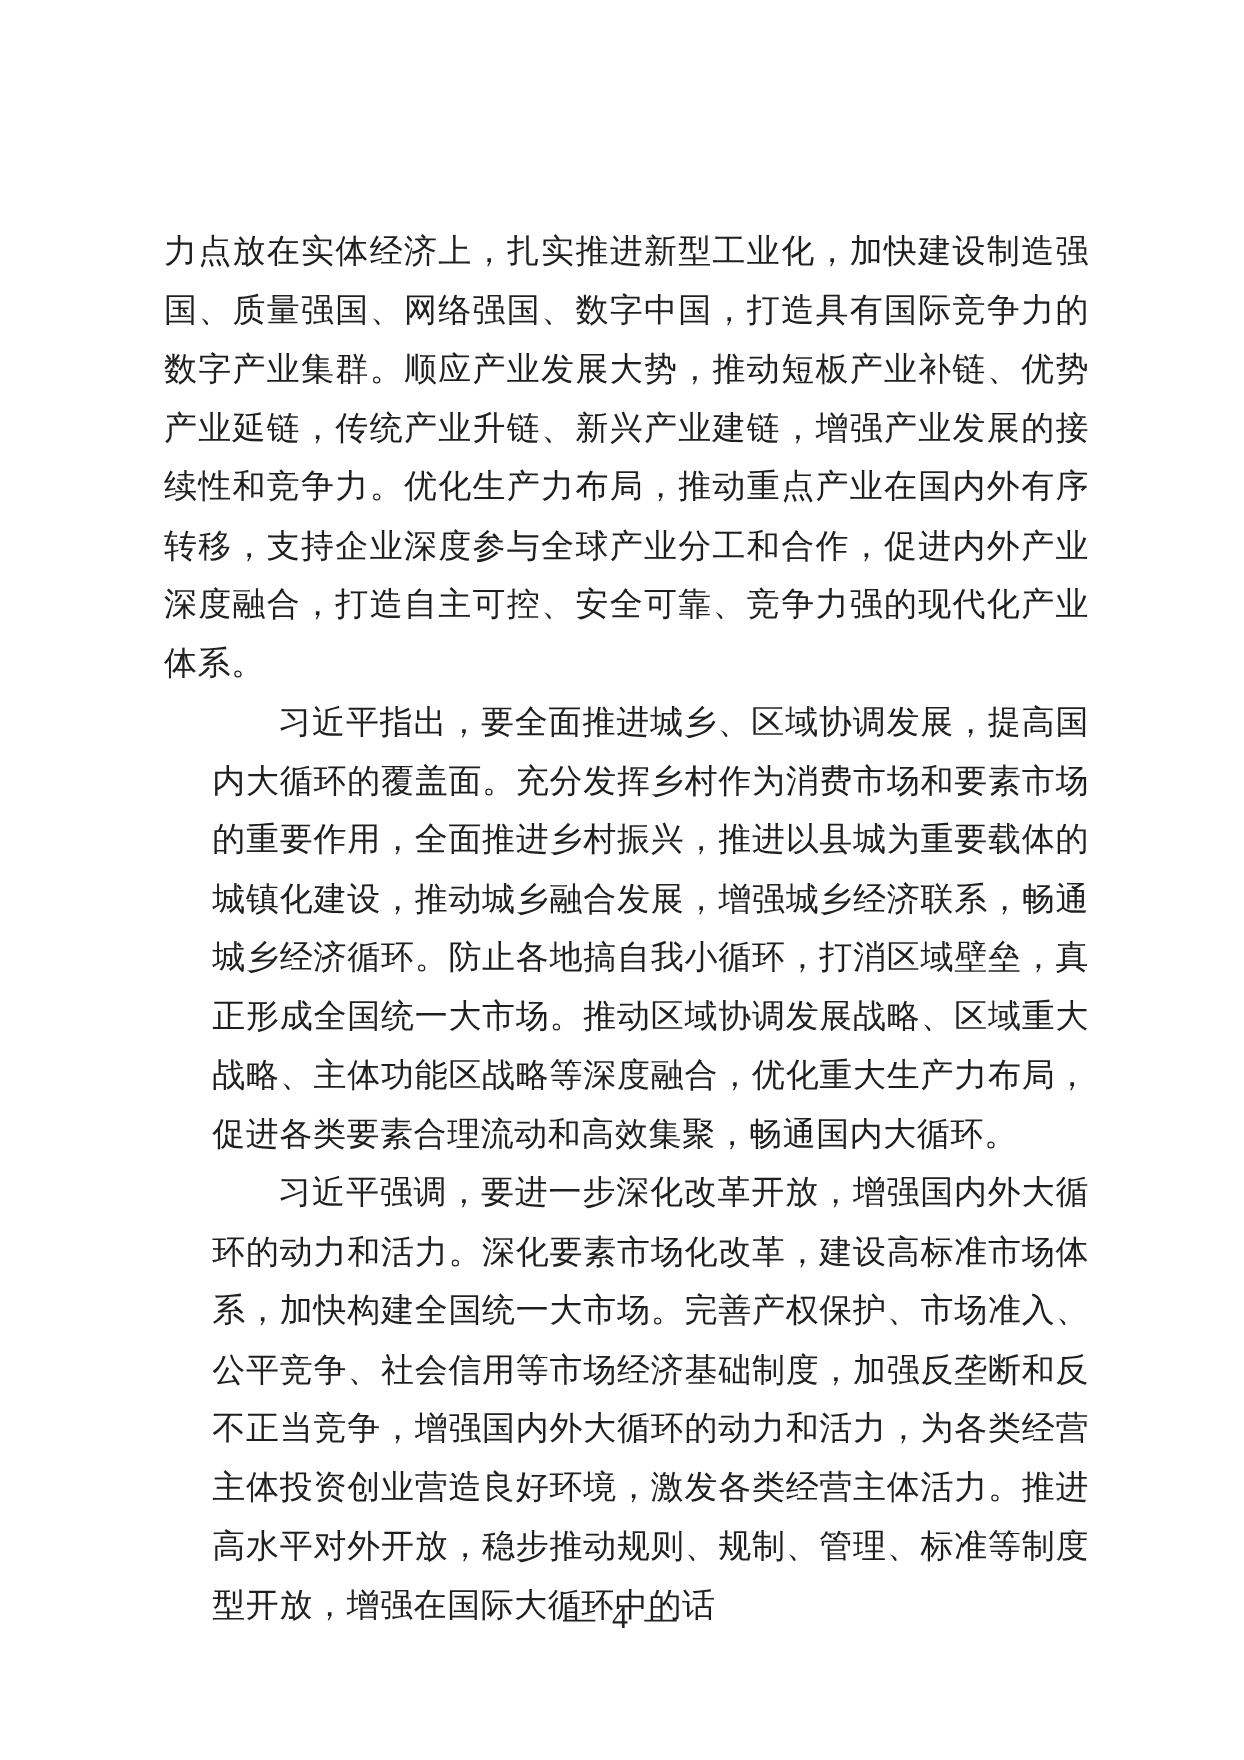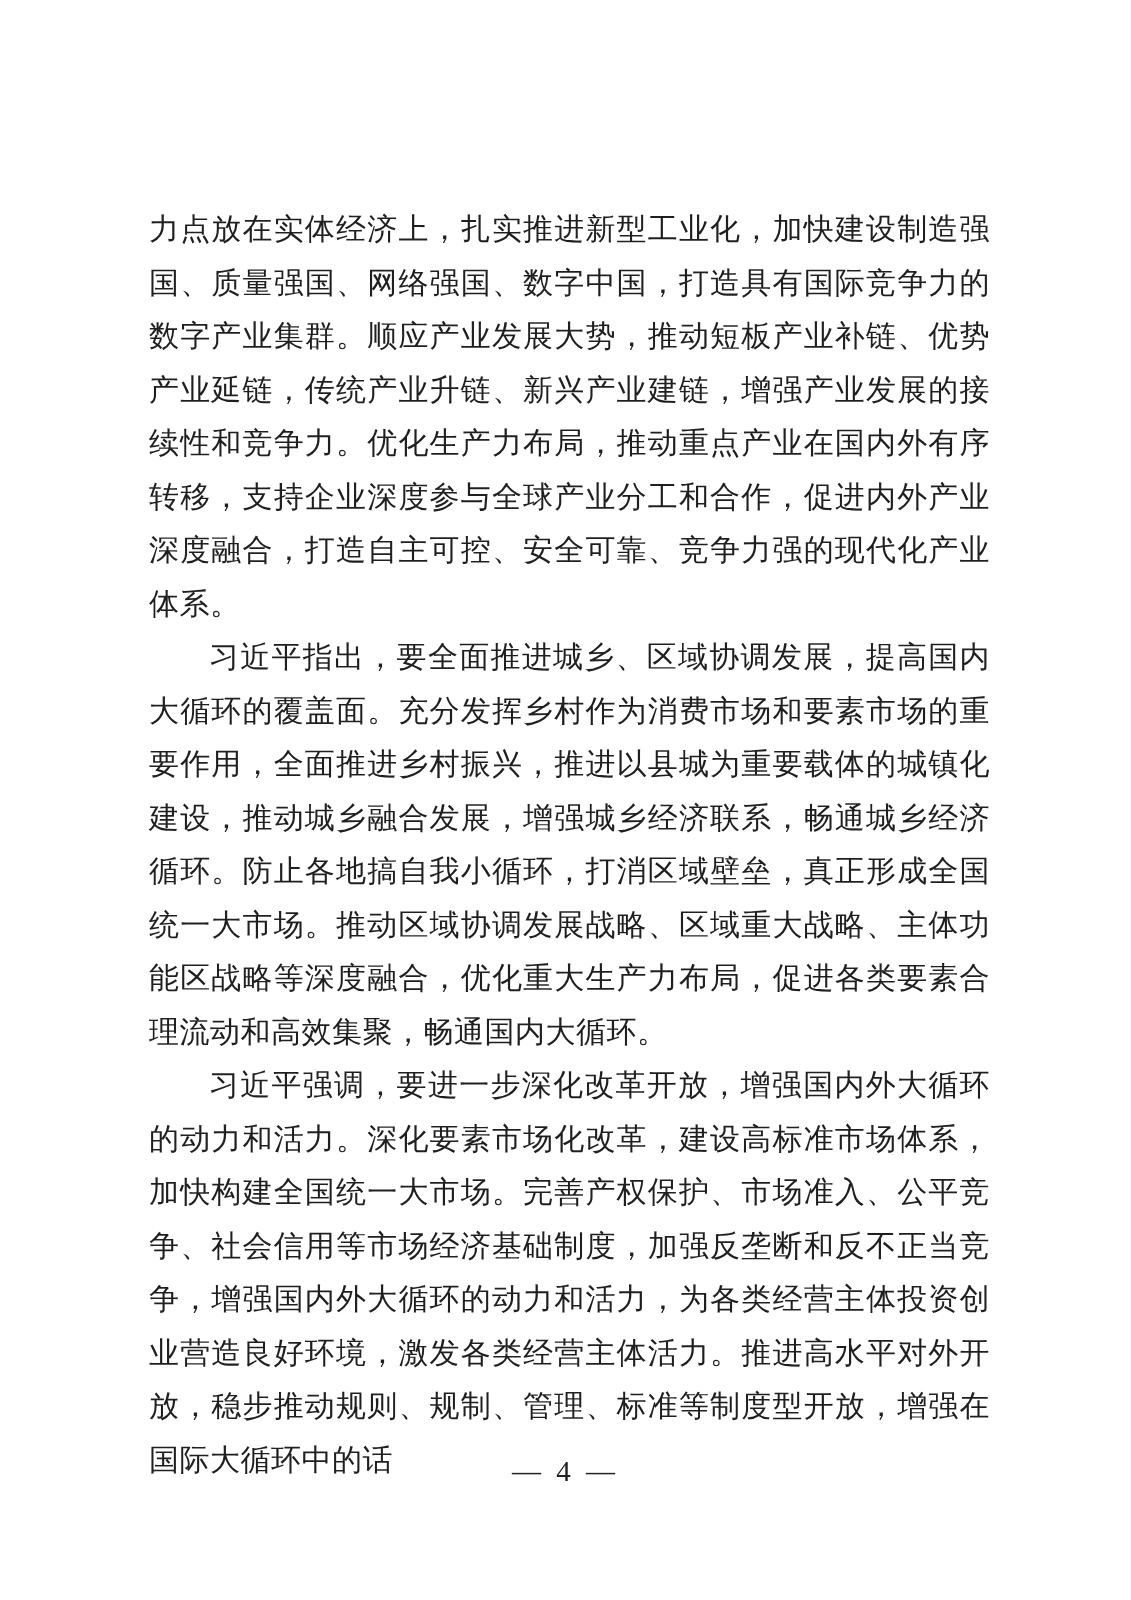--- a/index.html
+++ b/index.html
@@ -34,20 +34,21 @@
     padding: 0;
     font-size: 30px;
     line-height: 53.5px;
     text-align: justify;
     text-justify: inter-character;
     letter-spacing: 0.5px;
     word-break: break-all;
   }
   .content p.indent {
     text-indent: 2em;
+    margin-left: 44px;
   }
   .footer {
     position: absolute;
     left: 0;
     top: 1455px;
     width: 1131px;
     text-align: center;
     font-size: 29px;
     color: #222222;
     letter-spacing: 4px;

